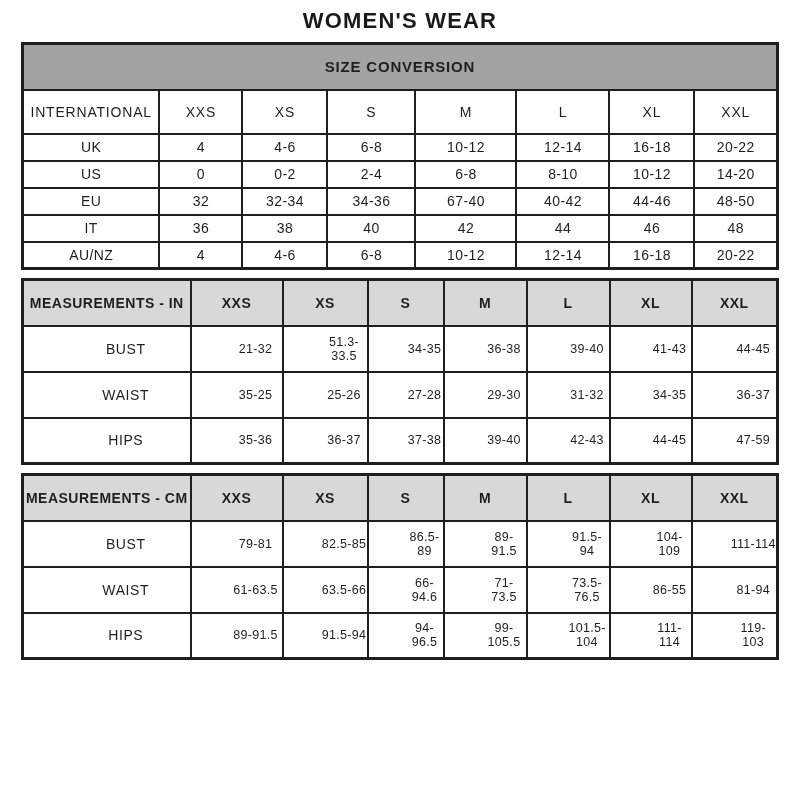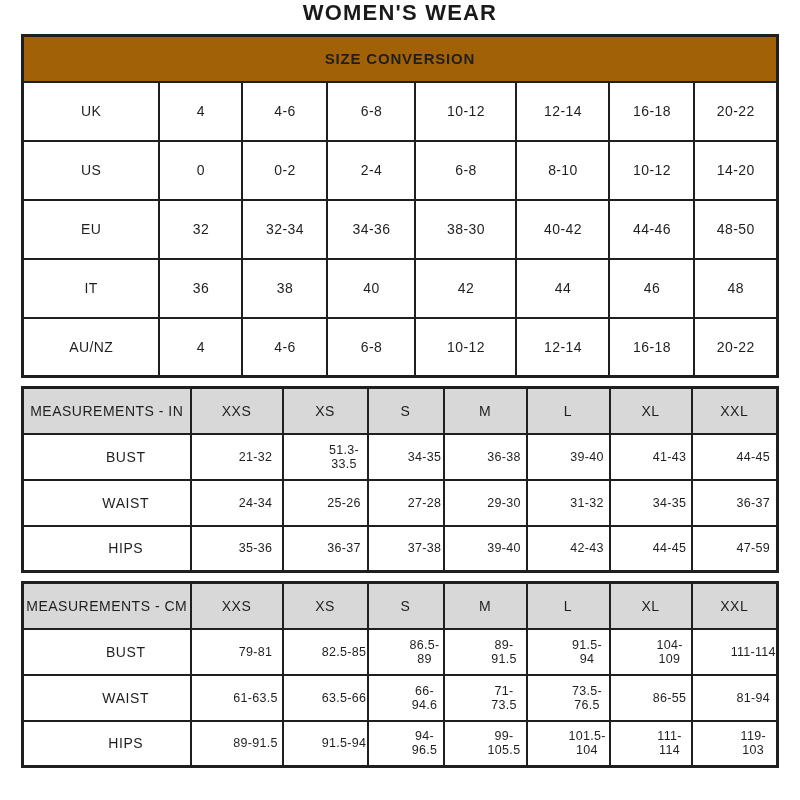--- a/index.html
+++ b/index.html
@@ -7,21 +7,21 @@
     margin: 0;
     padding: 0;
     width: 800px;
     height: 800px;
     background: #ffffff;
     font-family: "Liberation Sans", sans-serif;
     color: #1f1f1f;
   }
   h1.page-title {
     margin: 0;
-    padding: 0 0 8px;
+    padding: 8px 0 8px;
     text-align: center;
     font-size: 22px;
     font-weight: 700;
     letter-spacing: 1.2px;
     color: #1a1a1a;
   }
   table.tbl {
     width: 755px;
     margin: 0 auto 8px;
     border-collapse: collapse;
@@ -31,41 +31,41 @@
   table.tbl th, table.tbl td {
     border: 2px solid #1f1f1f;
     text-align: center;
     vertical-align: middle;
     padding: 0;
     overflow: hidden;
   }
   
   tr.band-row { height: 46px; }
   th.band-cell {
-    background: #a16207;
+    background: #a3a3a3;
     font-weight: 700;
     font-size: 15px;
     letter-spacing: 0.8px;
   }
   tr.t1-head { height: 44px; }
   tr.t1-head th {
     font-weight: 400;
     font-size: 14px;
     letter-spacing: 0.8px;
   }
-  table.t1 tbody tr { height: 59px; }
+  table.t1 tbody tr { height: 27px; }
   table.t1 tbody td {
     font-size: 14px;
     letter-spacing: 0.4px;
   }
   
   tr.m-head { height: 46px; }
   tr.m-head th {
     background: #d8d8d8;
-    font-weight: 400;
+    font-weight: 700;
     font-size: 14px;
     letter-spacing: 0.5px;
   }
   table.m tbody tr { height: 46px; }
   table.m tbody td {
     font-size: 12.5px;
     letter-spacing: 0.3px;
     padding-left: 38px;
   }
   table.m tbody td.rowlabel {
@@ -86,20 +86,30 @@
       <col style="width:88px">
     <col style="width:101px">
       <col style="width:93px">
       <col style="width:85px">
       <col style="width:83px">
   </colgroup>
   <thead>
     <tr class="band-row">
       <th colspan="8" class="band-cell">SIZE CONVERSION</th>
     </tr>
+    <tr class="t1-head" id="t1-cols">
+        <th>INTERNATIONAL</th>
+        <th>XXS</th>
+        <th>XS</th>
+        <th>S</th>
+        <th>M</th>
+        <th>L</th>
+        <th>XL</th>
+        <th>XXL</th>
+      </tr>
   </thead>
   <tbody id="t1-body">
       <tr>
         <td class="rowlabel">UK</td>
         <td>4</td>
         <td>4-6</td>
         <td>6-8</td>
         <td>10-12</td>
         <td>12-14</td>
         <td>16-18</td>
@@ -113,21 +123,21 @@
         <td>6-8</td>
         <td>8-10</td>
         <td>10-12</td>
         <td>14-20</td>
       </tr>
       <tr>
         <td class="rowlabel">EU</td>
         <td>32</td>
         <td>32-34</td>
         <td>34-36</td>
-        <td>38-30</td>
+        <td>67-40</td>
         <td>40-42</td>
         <td>44-46</td>
         <td>48-50</td>
       </tr>
       <tr>
         <td class="rowlabel">IT</td>
         <td>36</td>
         <td>38</td>
         <td>40</td>
         <td>42</td>
@@ -177,21 +187,21 @@
         <td>21-32</td>
         <td>51.3-33.5</td>
         <td>34-35</td>
         <td>36-38</td>
         <td>39-40</td>
         <td>41-43</td>
         <td>44-45</td>
       </tr>
       <tr>
         <td class="rowlabel">WAIST</td>
-        <td>24-34</td>
+        <td>35-25</td>
         <td>25-26</td>
         <td>27-28</td>
         <td>29-30</td>
         <td>31-32</td>
         <td>34-35</td>
         <td>36-37</td>
       </tr>
       <tr>
         <td class="rowlabel">HIPS</td>
         <td>35-36</td>

